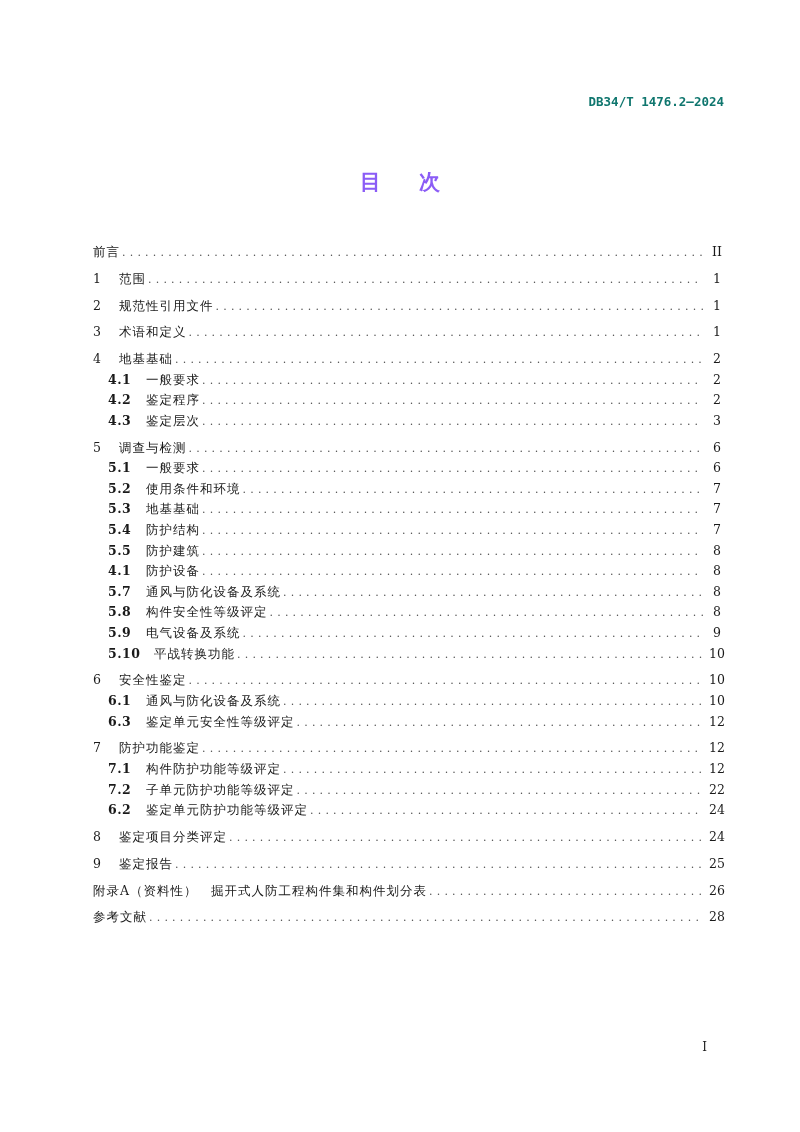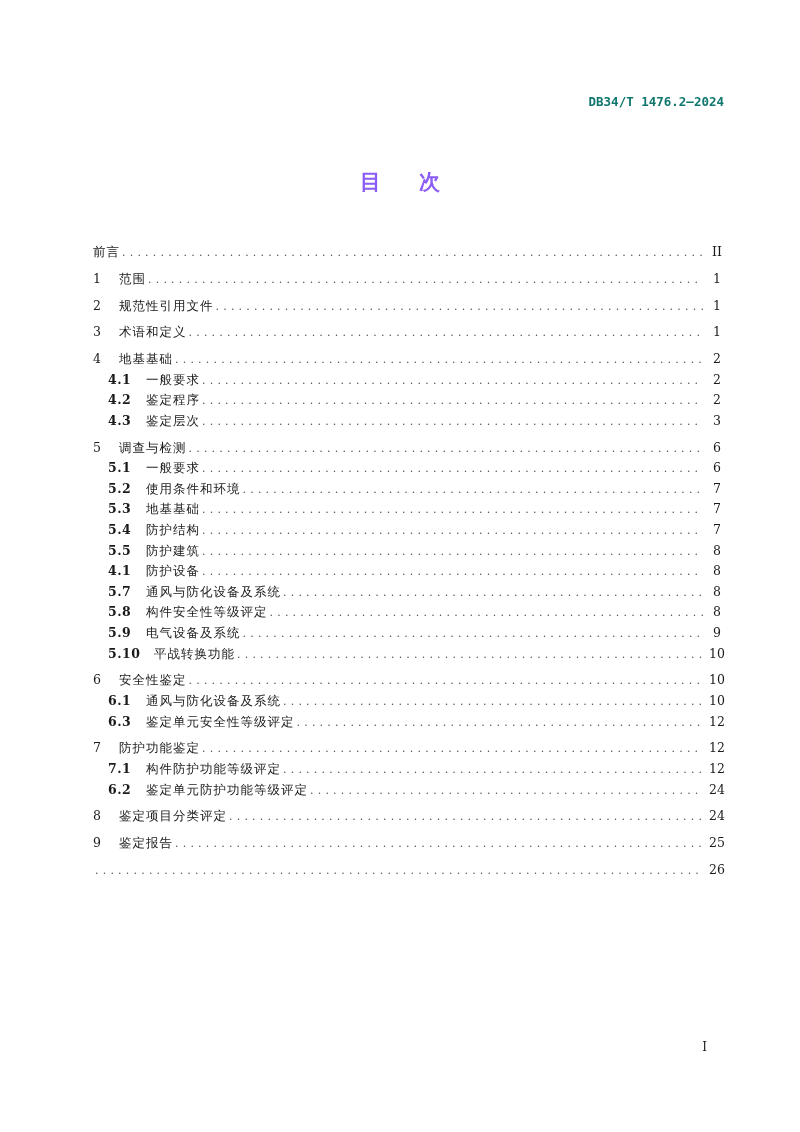--- a/index.html
+++ b/index.html
@@ -232,36 +232,48 @@
     <span class="toc-leader"></span>
     <span class="toc-page">12</span>
   </div>
   <div class="toc-row lvl2">
     <span class="toc-num">7.1</span>
     <span class="toc-label">构件防护功能等级评定</span>
     <span class="toc-leader"></span>
     <span class="toc-page">12</span>
   </div>
   <div class="toc-row lvl2">
+    <span class="toc-num">7.2</span>
+    <span class="toc-label">子单元防护功能等级评定</span>
+    <span class="toc-leader"></span>
+    <span class="toc-page">22</span>
+  </div>
+  <div class="toc-row lvl2">
     <span class="toc-num">6.2</span>
     <span class="toc-label">鉴定单元防护功能等级评定</span>
     <span class="toc-leader"></span>
     <span class="toc-page">24</span>
   </div>
   <div class="toc-row top">
     <span class="toc-num">8</span>
     <span class="toc-label">鉴定项目分类评定</span>
     <span class="toc-leader"></span>
     <span class="toc-page">24</span>
   </div>
   <div class="toc-row top">
     <span class="toc-num">9</span>
     <span class="toc-label">鉴定报告</span>
     <span class="toc-leader"></span>
     <span class="toc-page">25</span>
   </div>
   <div class="toc-row top">
+    <span class="toc-label">附录A（资料性）　掘开式人防工程构件集和构件划分表</span>
     <span class="toc-leader"></span>
     <span class="toc-page">26</span>
   </div>
+  <div class="toc-row top">
+    <span class="toc-label">参考文献</span>
+    <span class="toc-leader"></span>
+    <span class="toc-page">28</span>
+  </div>
 </div>
 
 <div class="footer-page">I</div>
 
 </body></html>

